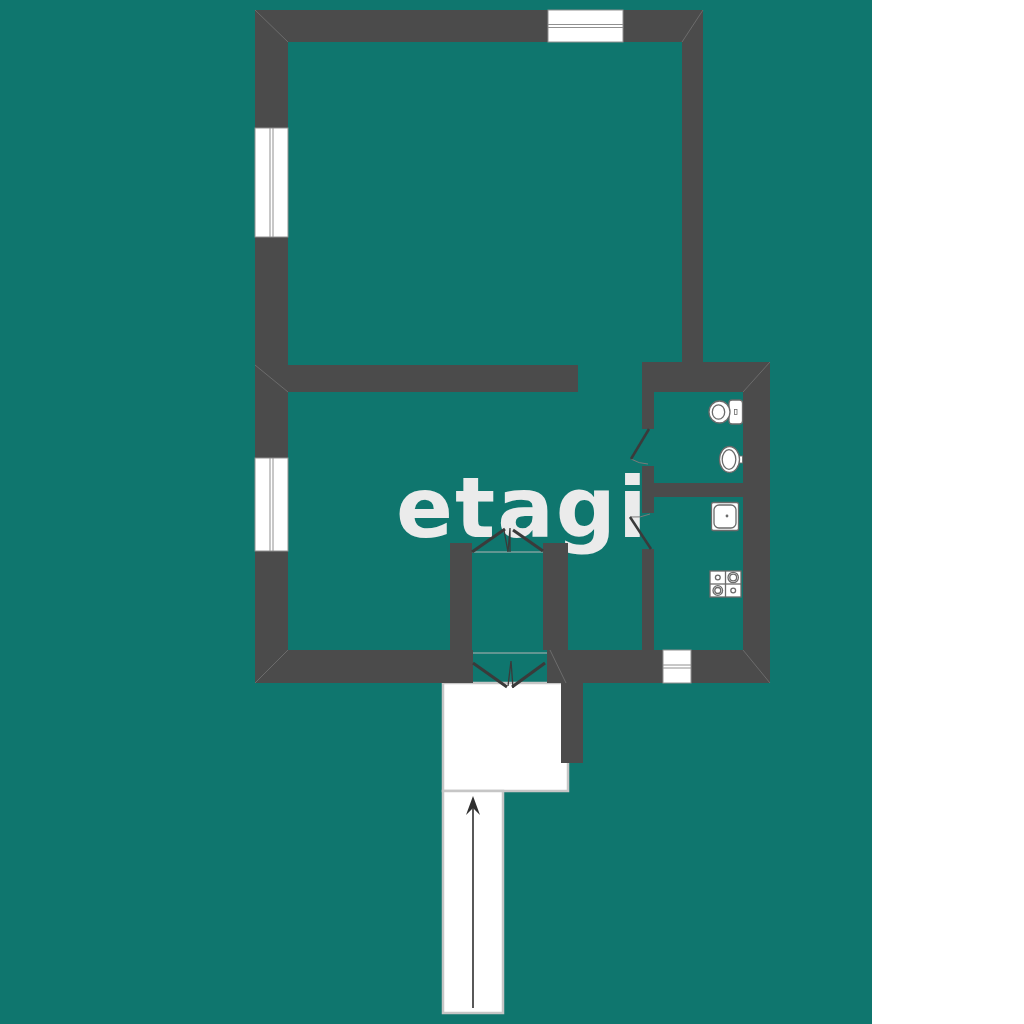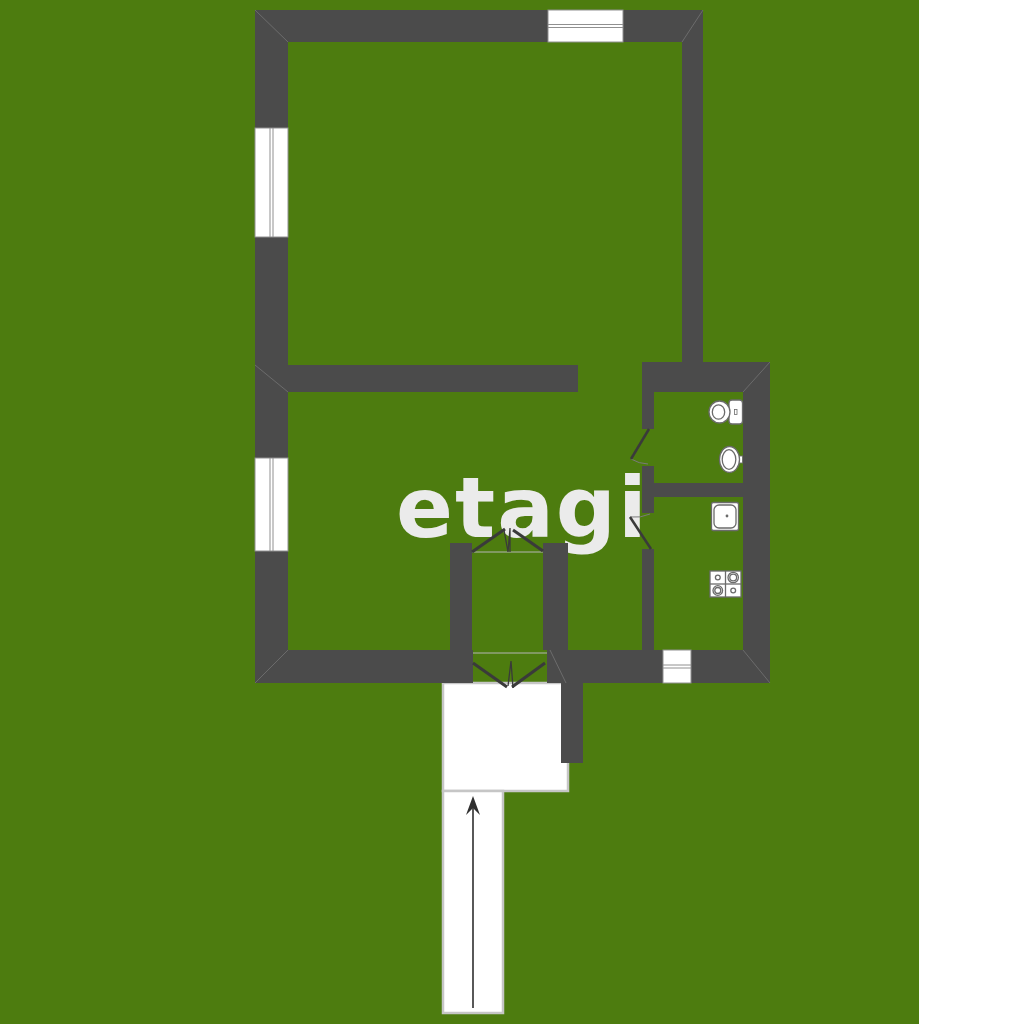--- a/index.html
+++ b/index.html
@@ -1,16 +1,16 @@
 <!DOCTYPE html>
 <html><head>
 <meta charset="utf-8">
 <style>
   html, body { margin:0; padding:0; background:#ffffff; width:1024px; height:1024px; overflow:hidden; }
-  .stage { position:relative; width:872px; height:1024px; background:#4d7c0f;padding-left:47px; }
+  .stage { position:relative; width:872px; height:1024px; background:#0f766e; }
   .watermark {
     position:absolute; left:396px; top:466px; z-index:0;
     font-family:"DejaVu Sans", sans-serif; font-weight:bold;
     font-size:84px; line-height:1; letter-spacing:2px; color:#ebebeb;
     user-select:none;
   }
   #plan-svg { position:absolute; left:0; top:0; z-index:1; }
 </style>
 </head>
 <body>

